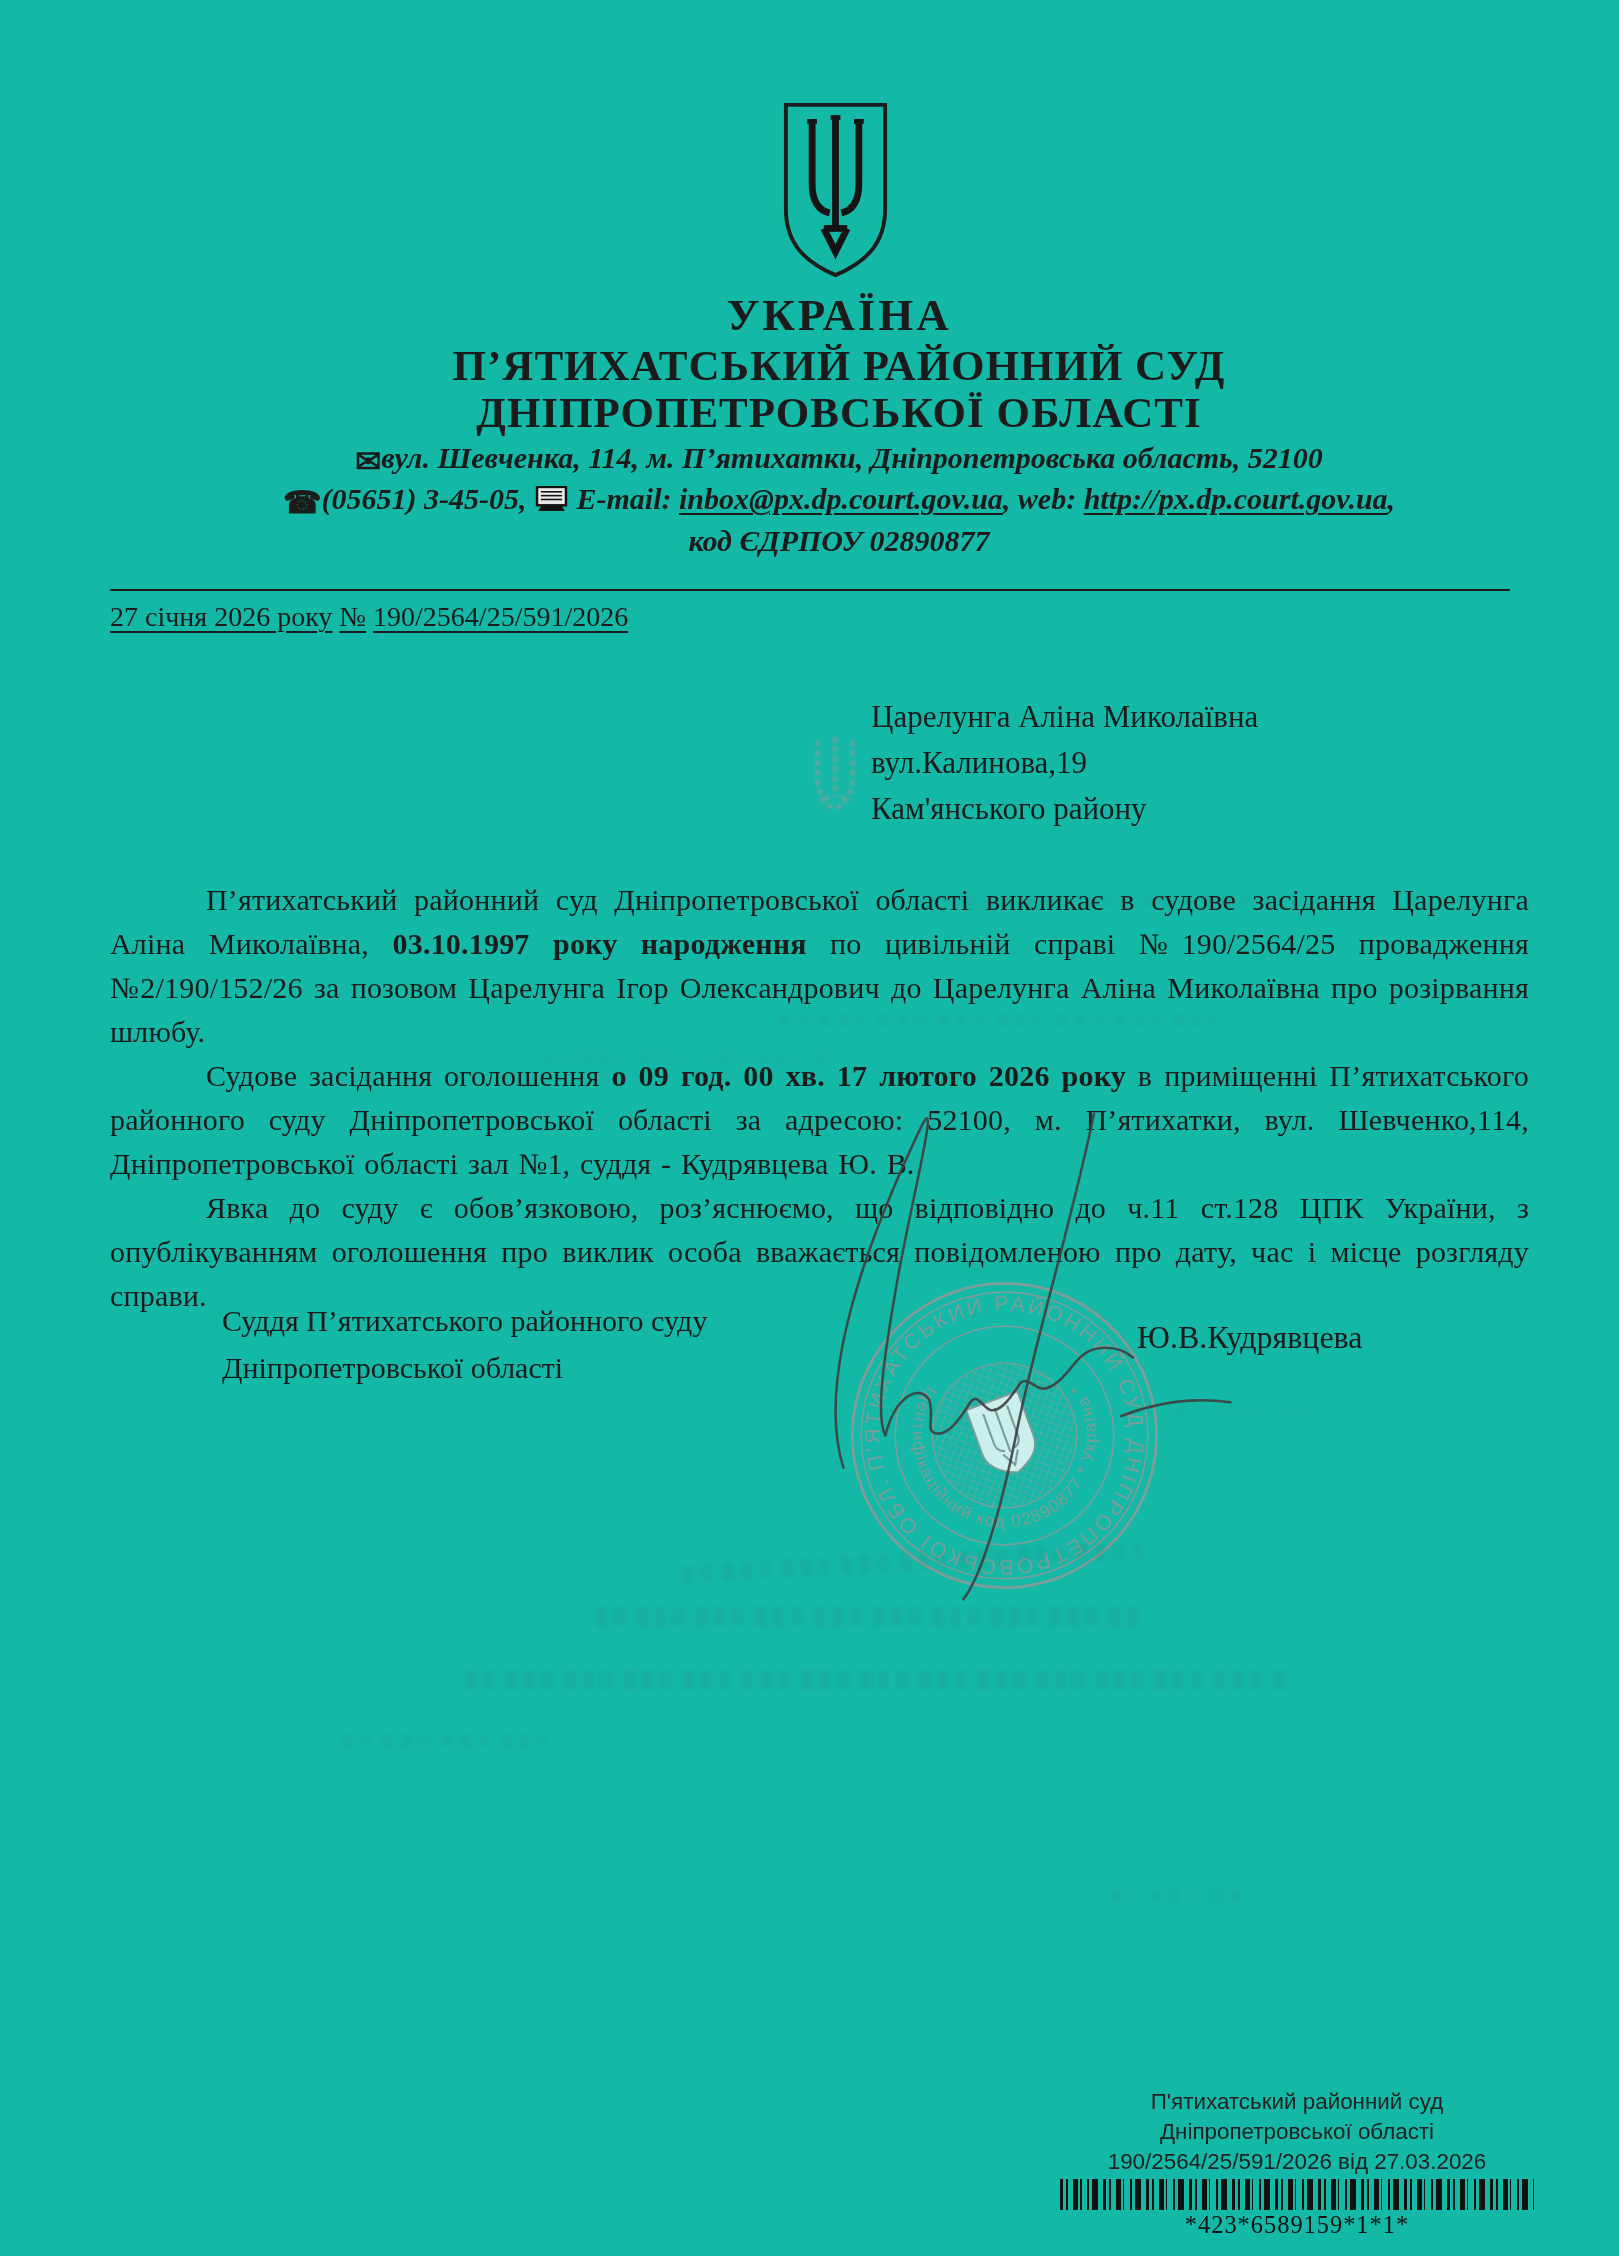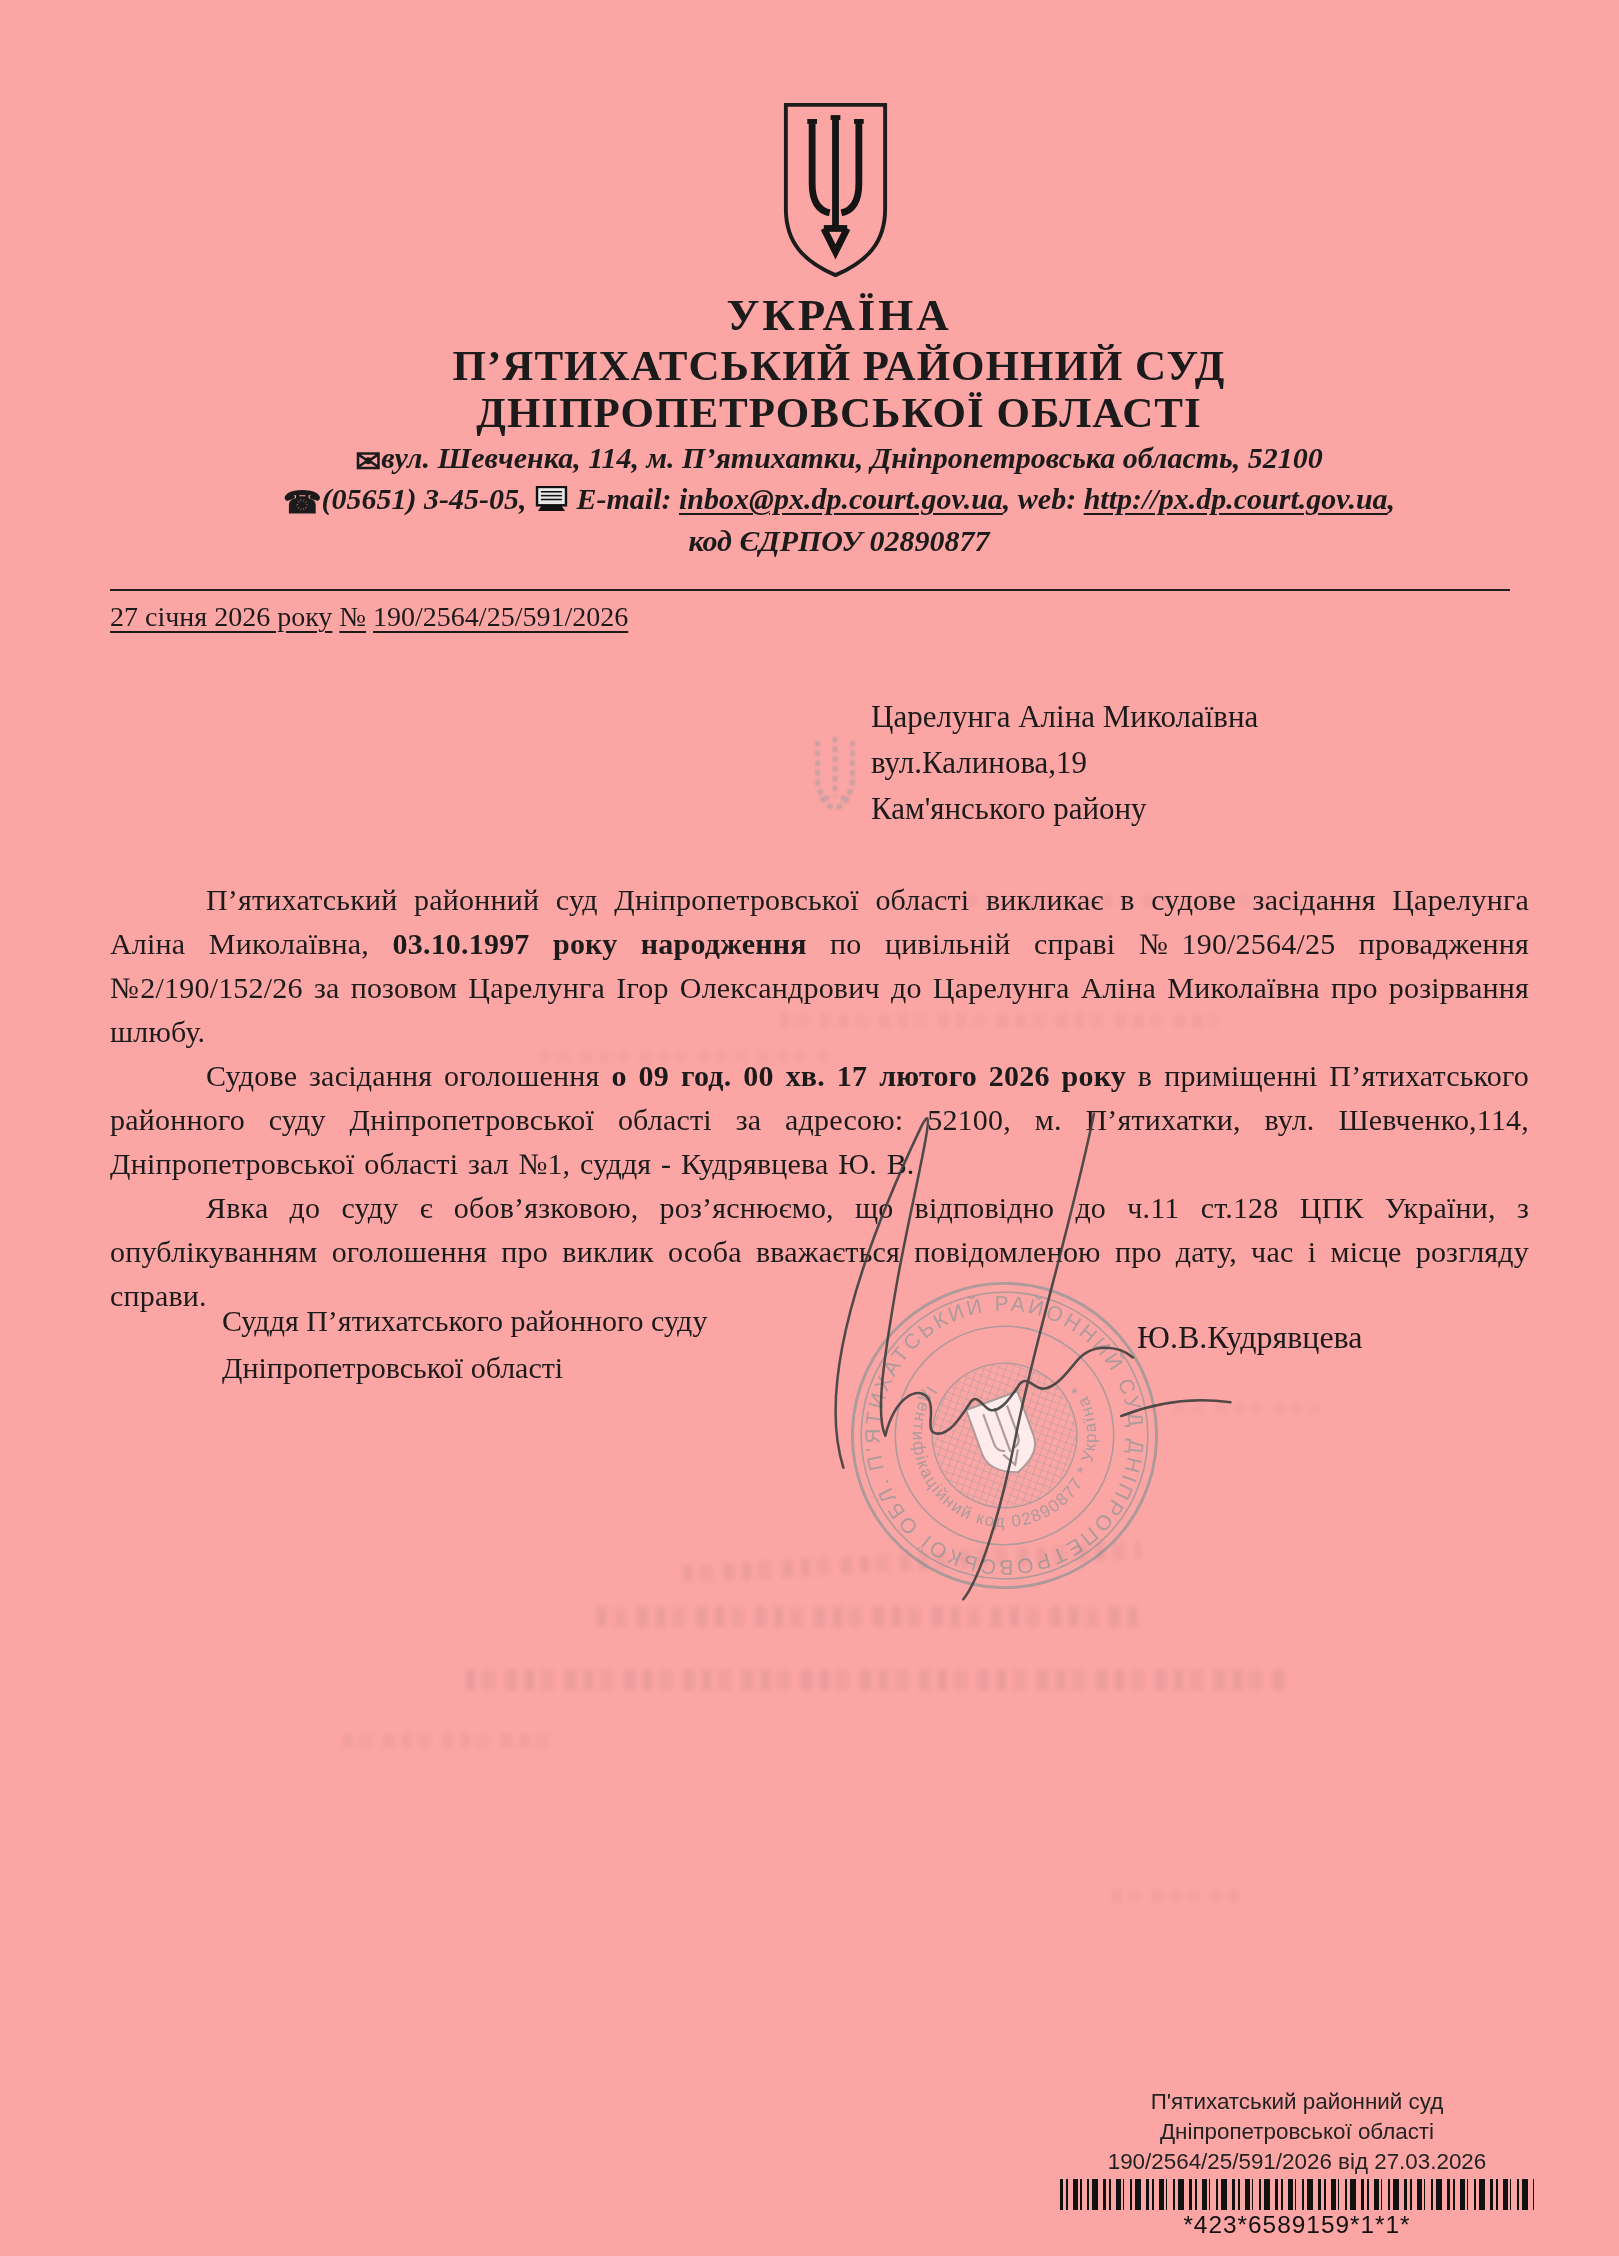--- a/index.html
+++ b/index.html
@@ -1,17 +1,17 @@
 <!DOCTYPE html>
 <html><head>
 <meta charset="utf-8">
 <style>
   html,body{margin:0;padding:0;background:#e9e9e9;}
   .page{
-    position:relative;width:1620px;height:2257px;background:#fca5a5;
+    position:relative;width:1620px;height:2257px;background:#14b8a6;
     overflow:hidden;color:#1b1b1b;
     font-family:"Liberation Serif","DejaVu Serif",serif;
   }
   .abs{position:absolute;}
   
   .emblem{position:absolute;left:780px;top:100px;}
   .hdr{position:absolute;left:54px;width:1570px;text-align:center;}
   .country{top:289px;font-size:45px;font-weight:bold;letter-spacing:2.9px;}
   .court1{top:341px;font-size:43px;font-weight:bold;letter-spacing:1px;}
   .court2{top:388px;font-size:43px;font-weight:bold;letter-spacing:1px;}
@@ -43,21 +43,21 @@
   .footer{position:absolute;left:1058px;top:2087px;width:478px;text-align:center;
     font-family:"Liberation Sans","DejaVu Sans",sans-serif;font-size:22.4px;line-height:30px;color:#222;}
   .barcode{margin:2px auto 0 auto;width:474px;height:31px;
     background:repeating-linear-gradient(90deg,
       #111 0 2.9px, transparent 2.9px 5.9px,
       #111 5.9px 7.8px, transparent 7.8px 12.7px,
       #111 12.7px 17.6px, transparent 17.6px 19.5px,
       #111 19.5px 21.5px, transparent 21.5px 27px,
       #111 27px 29px, transparent 29px 32px,
       #111 32px 38px, transparent 38px 43px);}
-  .barcode-text{font-family:Liberation Sans, sans-serif;font-size:24.4px;letter-spacing:1px;color:#111;}
+  .barcode-text{font-family:Liberation Serif, serif;font-size:24.4px;letter-spacing:1px;color:#111;}
 </style>
 </head>
 <body>
 
 <div class="page">
 
   <svg class="emblem" width="111" height="181" viewBox="0 0 114 186">
     <path d="M6,5 H108 V112 C108,146 90,166 57,180 C24,166 6,146 6,112 Z" fill="none" stroke="#1c1c1c" stroke-width="4"></path>
     <g fill="none" stroke="#141414" stroke-width="7">
       <line x1="57" y1="20" x2="57" y2="132"></line>

